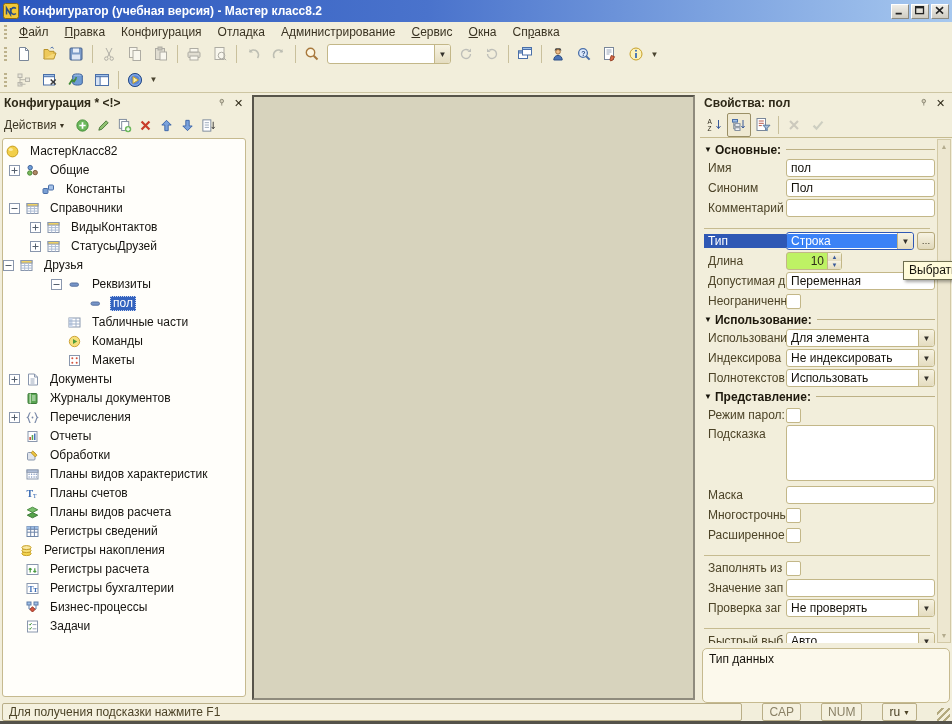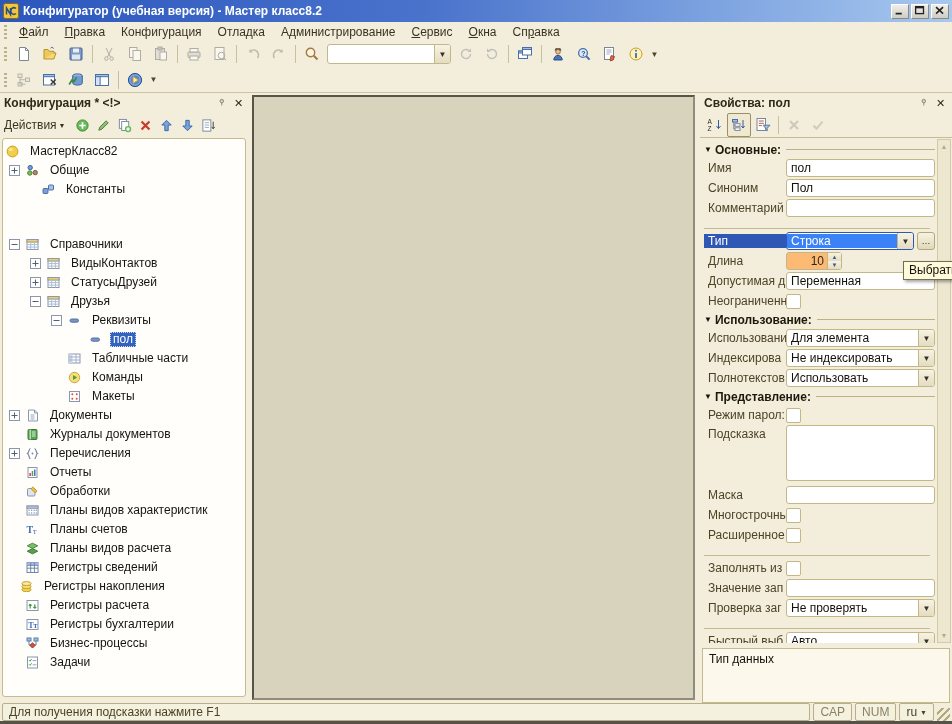--- a/index.html
+++ b/index.html
@@ -66,37 +66,37 @@
   .pcat b{color:#1d180c}
   .pcat .line{flex:1;border-top:1px solid #bdb186;margin-left:5px}
   .psep{height:10px;border-bottom:1px solid #c6bb90;margin-bottom:2px;width:98%}
   .pfield{flex:1;height:18px;background:#fff;border:1px solid #c3b788;border-radius:3px;display:flex;align-items:center;
     box-sizing:border-box;overflow:hidden}
   .pfield .val{flex:1;padding:0 4px;white-space:nowrap;overflow:hidden;color:#14110a}
   .pfield.tarea{height:56px;align-items:flex-start}
   .prow.ta{height:60px;align-items:flex-start}
   .prow.ta .plabel{padding-top:2px}
   .pcheck{width:13px;height:13px;background:#fff;border:1px solid #c3b788;border-radius:2px}
-  .spinbox{width:56px;height:18px;background:#fdba74;border:1px solid #c3b788;border-radius:3px;display:flex;box-sizing:border-box}
+  .spinbox{width:56px;height:18px;background:#bef264;border:1px solid #c3b788;border-radius:3px;display:flex;box-sizing:border-box}
   .spinbox .val{flex:1;text-align:right;padding-right:3px;line-height:16px}
   .spincol{width:13px;display:flex;flex-direction:column;border-left:1px solid #c3b788}
   .spincol div{flex:1;font-size:6px;display:flex;align-items:center;justify-content:center;color:#3a5a9a;background:linear-gradient(#f7f3e2,#e4dcc0)}
   .ebtn{width:18px;height:18px;margin-left:3px;background:linear-gradient(#f7f3e2,#e0d8ba);border:1px solid #b5a87a;
     border-radius:3px;display:flex;align-items:center;justify-content:center;font-size:9px;color:#2e2918;box-sizing:border-box;flex:none}
   .prow.selrow .plabel{background:#2f58b4;color:#fff}
   .prow.selrow .pfield{border-color:#2f58b4}
   .prow.selrow .pfield .val{background:#3b82f6;color:#fff}
   #pp-scroll{position:absolute;right:1px;top:46px;bottom:60px;width:14px;background:#ede7d0;border:1px solid #d2c9a6;box-sizing:border-box}
   .sarr{position:absolute;left:0;width:100%;height:13px;display:flex;align-items:center;justify-content:center;font-size:7px;color:#b3ab8d}
   #pp-desc{position:absolute;left:2px;right:2px;bottom:0;height:55px;background:#fcf9ec;border:1px solid #c6ba8f;
-    border-radius:0;padding:3px 6px;box-sizing:border-box;color:#14110a}
+    border-radius:5px;padding:3px 6px;box-sizing:border-box;color:#14110a}
   #tooltip{left:903px;top:261px;background:#fffbda;border:1px solid #6e6e50;padding:1px 5px 2px 5px;
     box-shadow:2px 2px 3px rgba(0,0,0,.35);color:#14110a;z-index:50;white-space:nowrap}
   
-  #statusbar{left:0;top:703px;width:952px;height:18px;display:flex;align-items:center;padding:0 2px;box-sizing:border-box;gap:3px}
+  #statusbar{left:0;top:703px;width:952px;height:18px;display:flex;align-items:center;padding:0 2px;box-sizing:border-box;gap:20px}
   #status-hint{flex:1;height:16px;border:1px solid #b9ae87;border-radius:2px;display:flex;align-items:center;
     padding:0 6px;color:#4c4327;background:#f5f1df}
   .sbox{height:16px;border:1px solid #b9ae87;border-radius:2px;display:flex;align-items:center;justify-content:center;
     padding:0 6px;color:#8a8166;background:#f5f1df}
   #lang-box{color:#4c4327}
   #lang-box span.dd{font-size:7px;margin-left:3px;color:#4c4327}
   #resize-grip{width:13px;height:13px;align-self:flex-end;
     background:repeating-linear-gradient(135deg,transparent 0 3px,#b3a97f 3px 5px)}
   #bottom-edge{left:0;top:721px;width:952px;height:3px;background:#54524a}
   svg{display:block}
@@ -477,21 +477,21 @@
       <div class="trow" style="padding-left: 22px;">
         <span class="tspc"></span>
         <span class="tico">
           <svg width="13" height="13" viewBox="0 0 13 13" xmlns="http://www.w3.org/2000/svg">
             <rect x="1" y="5.5" width="5" height="5" rx="1" fill="#7aa0d4" stroke="#4a6fa8"></rect>
             <rect x="6.5" y="2" width="5" height="5" rx="1" fill="#a5c2e8" stroke="#4a6fa8"></rect>
           </svg>
         </span>
         <span class="tlabel">Константы</span>
       </div>
-      <div class="trow" style="padding-left: 6px; margin-top: 36px;">
+      <div class="trow" style="padding-left: 6px;">
         <span class="texp">
           <svg width="11" height="11" viewBox="0 0 11 11">
             <rect x="0.5" y="0.5" width="10" height="10" fill="#fff" stroke="#8a97ad"></rect>
             <path d="M2.5 5.5h6" stroke="#55606e"></path>
           </svg>
         </span>
         <span class="tico">
           <svg width="13" height="13" viewBox="0 0 13 13" xmlns="http://www.w3.org/2000/svg">
             <rect x="1" y="1.5" width="11" height="10" fill="#fff" stroke="#8a97ad"></rect>
             <rect x="1" y="1.5" width="11" height="2.6" fill="#f0d264" stroke="#8a97ad"></rect>
@@ -527,21 +527,21 @@
         </span>
         <span class="tico">
           <svg width="13" height="13" viewBox="0 0 13 13" xmlns="http://www.w3.org/2000/svg">
             <rect x="1" y="1.5" width="11" height="10" fill="#fff" stroke="#8a97ad"></rect>
             <rect x="1" y="1.5" width="11" height="2.6" fill="#f0d264" stroke="#8a97ad"></rect>
             <path d="M4.7 4.1v7.4M8.4 4.1v7.4M1 6.6h11M1 9.1h11" stroke="#aebdd4"></path>
           </svg>
         </span>
         <span class="tlabel">СтатусыДрузей</span>
       </div>
-      <div class="trow" style="padding-left: 27px;">
+      <div class="trow" style="">
         <span class="texp">
           <svg width="11" height="11" viewBox="0 0 11 11">
             <rect x="0.5" y="0.5" width="10" height="10" fill="#fff" stroke="#8a97ad"></rect>
             <path d="M2.5 5.5h6" stroke="#55606e"></path>
           </svg>
         </span>
         <span class="tico">
           <svg width="13" height="13" viewBox="0 0 13 13" xmlns="http://www.w3.org/2000/svg">
             <rect x="1" y="1.5" width="11" height="10" fill="#fff" stroke="#8a97ad"></rect>
             <rect x="1" y="1.5" width="11" height="2.6" fill="#f0d264" stroke="#8a97ad"></rect>

